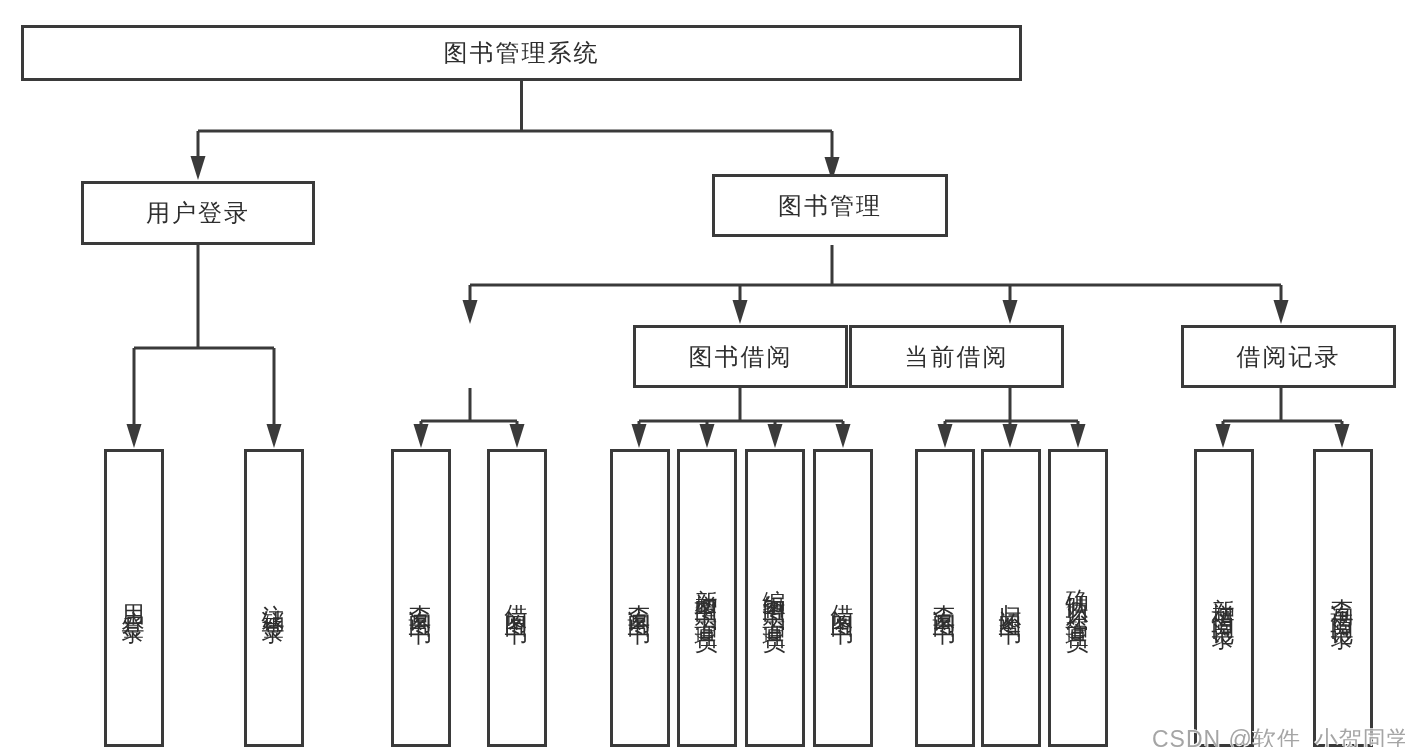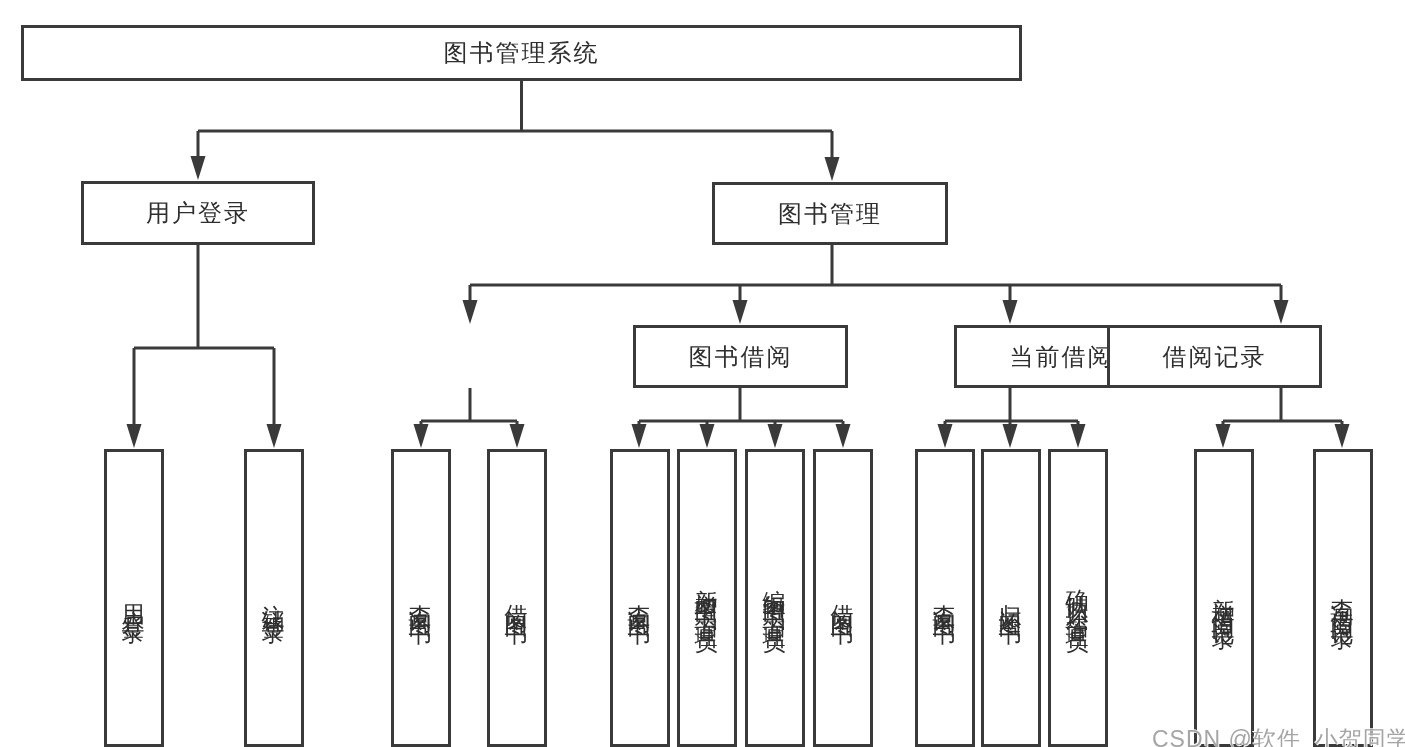--- a/index.html
+++ b/index.html
@@ -30,26 +30,26 @@
     z-index: 2;
   }
   .node .lbl {
     font-size: 24px;
     letter-spacing: 2px;
     white-space: nowrap;
   }
   
   .n-root  { left: 21px;  top: 13px;  width: 1001px; height: 56px; }
   .n-login { left: 81px;  top: 169px; width: 234px;  height: 64px; }
-  .n-mgmt  { left: 712px; top: 170px; width: 236px;  height: 63px; }
+  .n-mgmt  { left: 712px; top: 162px; width: 236px;  height: 63px; }
   .lv3     { top: 313px;  width: 215px; height: 63px; }
   .n-l3a { left: 363px; }
   .n-l3b { left: 633px; text-align: right; }
-  .n-l3c { left: 954px; }
-  .n-l3d { left: 1107px; }
+  .n-l3c { left: 849px; }
+  .n-l3d { left: 1181px; }
   
   .leaf { top: 437px; width: 60px; height: 298px; }
   .leaf .lbl {
     writing-mode: vertical-rl;
     text-orientation: mixed;
     font-size: 23px;
     letter-spacing: 6px;
     white-space: nowrap;
   }
   .x1  { left: 104px; }

